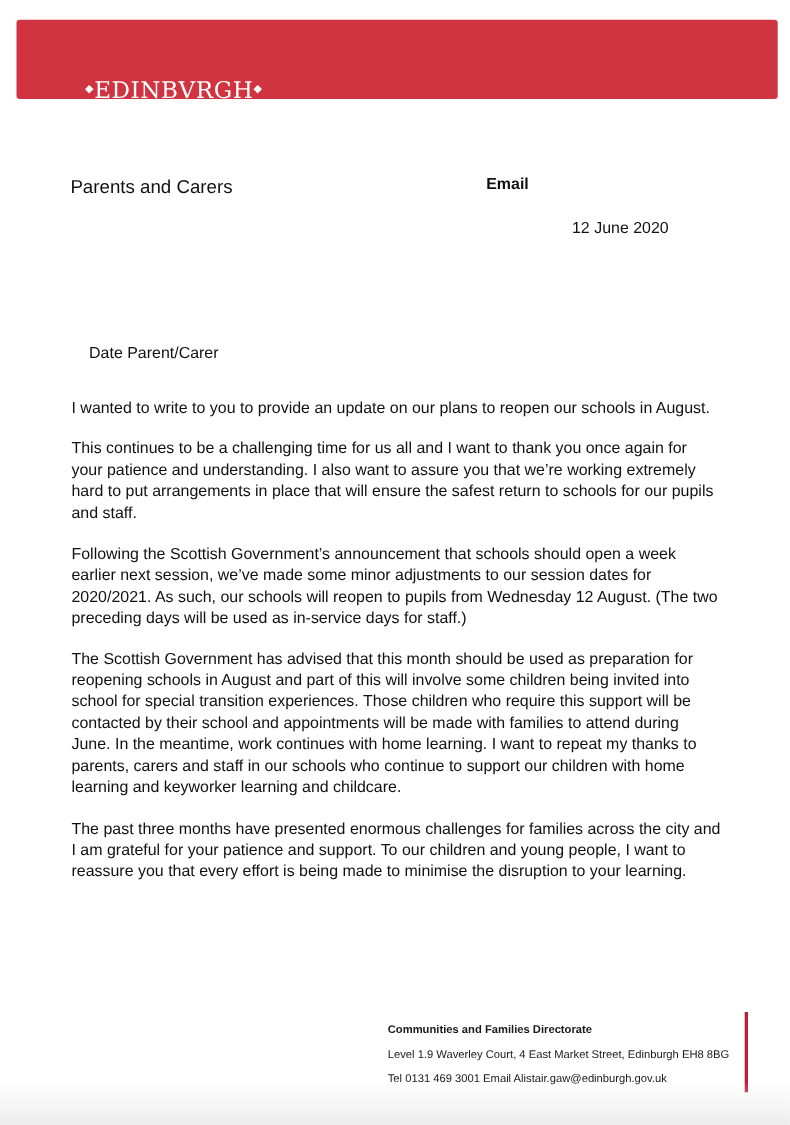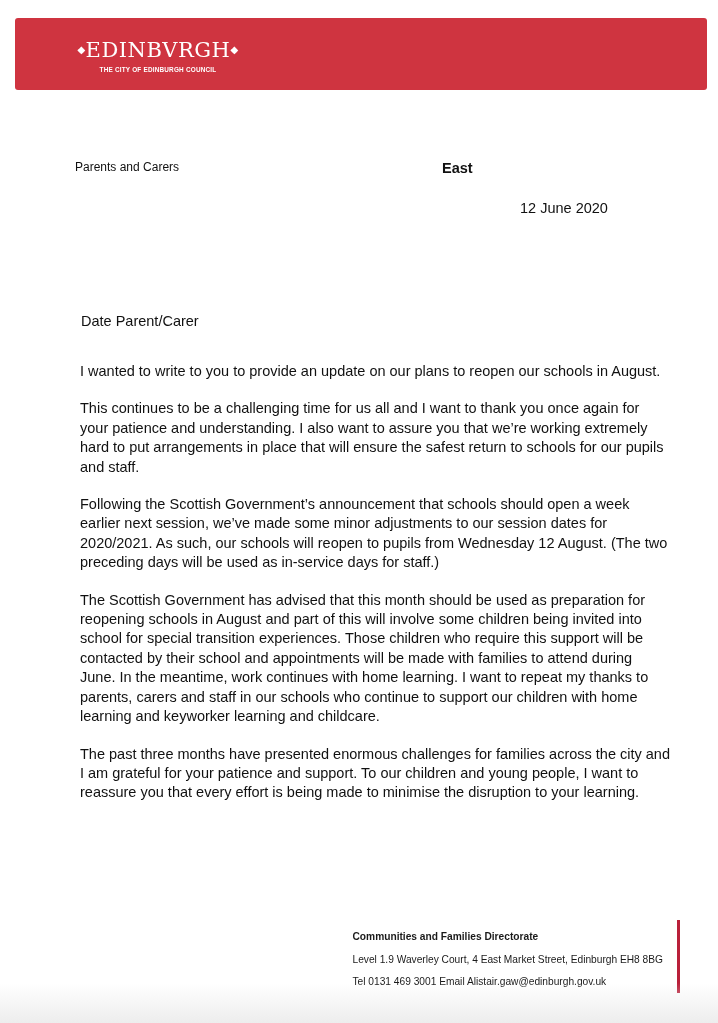--- a/index.html
+++ b/index.html
@@ -31,41 +31,42 @@
       color: #ffffff;
       text-align: center;
       width: 180px;
     }
     .logo-main {
       font-family: "DejaVu Serif", serif;
       font-size: 21px;
       letter-spacing: 0.5px;
       line-height: 24px;
       white-space: nowrap;
+      margin-top: 32px;
     }
     .logo-dot {
       font-size: 10px;
       vertical-align: middle;
       position: relative;
       top: -2px;
     }
     .logo-sub {
       font-family: "Liberation Sans", sans-serif;
       font-weight: bold;
       font-size: 6.4px;
       letter-spacing: 0.2px;
       line-height: 10px;
       margin-top: 1px;
       white-space: nowrap;
     }
     .recipient {
       position: absolute;
-      left: 75px;
+      left: 64px;
       top: 160px;
-      font-size: 12px;
+      font-size: 17px;
     }
     .date-label {
       position: absolute;
       left: 442px;
       top: 160px;
       font-size: 14.5px;
       font-weight: bold;
     }
     .date-value {
       position: absolute;
@@ -75,21 +76,21 @@
       margin-top: 40px;
     }
     .salutation {
       position: absolute;
       left: 81px;
       top: 313px;
       font-size: 14.5px;
     }
     .body-text {
       position: absolute;
-      left: 80px;
+      left: 65px;
       top: 362px;
       width: 590px;
       font-size: 14.5px;
       line-height: 19.4px;
     }
     .body-text p {
       margin: 0 0 18px 0;
     }
     .footer {
       position: absolute;
@@ -125,21 +126,21 @@
 <div class="banner"></div>
 
 <div class="logo">
   <div class="logo-main">
     <span class="logo-dot">◆</span><span>EDINBVRGH</span><span class="logo-dot">◆</span>
   </div>
   <div class="logo-sub">THE CITY OF EDINBURGH COUNCIL</div>
 </div>
 
 <div class="recipient">Parents and Carers</div>
-<div class="date-label">East</div>
+<div class="date-label">Email</div>
 <div class="date-value">12 June 2020</div>
 
 <div class="salutation">Date Parent/Carer</div>
 
 <div class="body-text">
   <p>I wanted to write to you to provide an update on our plans to reopen our schools in August.</p>
   <p>This continues to be a challenging time for us all and I want to thank you once again for your patience and understanding. I also want to assure you that we’re working extremely hard to put arrangements in place that will ensure the safest return to schools for our pupils and staff.</p>
   <p>Following the Scottish Government’s announcement that schools should open a week earlier next session, we’ve made some minor adjustments to our session dates for 2020/2021. As such, our schools will reopen to pupils from Wednesday 12 August. (The two preceding days will be used as in-service days for staff.)</p>
   <p>The Scottish Government has advised that this month should be used as preparation for reopening schools in August and part of this will involve some children being invited into school for special transition experiences. Those children who require this support will be contacted by their school and appointments will be made with families to attend during June. In the meantime, work continues with home learning. I want to repeat my thanks to parents, carers and staff in our schools who continue to support our children with home learning and keyworker learning and childcare.</p>
   <p>The past three months have presented enormous challenges for families across the city and I am grateful for your patience and support. To our children and young people, I want to reassure you that every effort is being made to minimise the disruption to your learning.</p>

